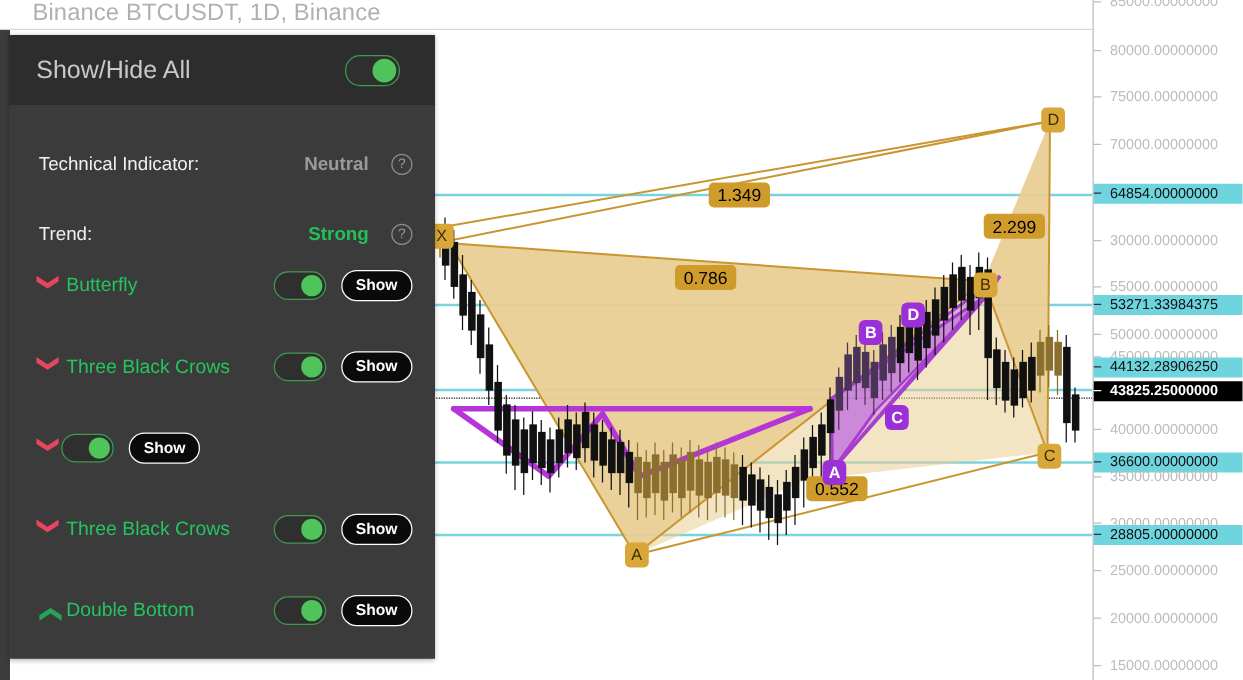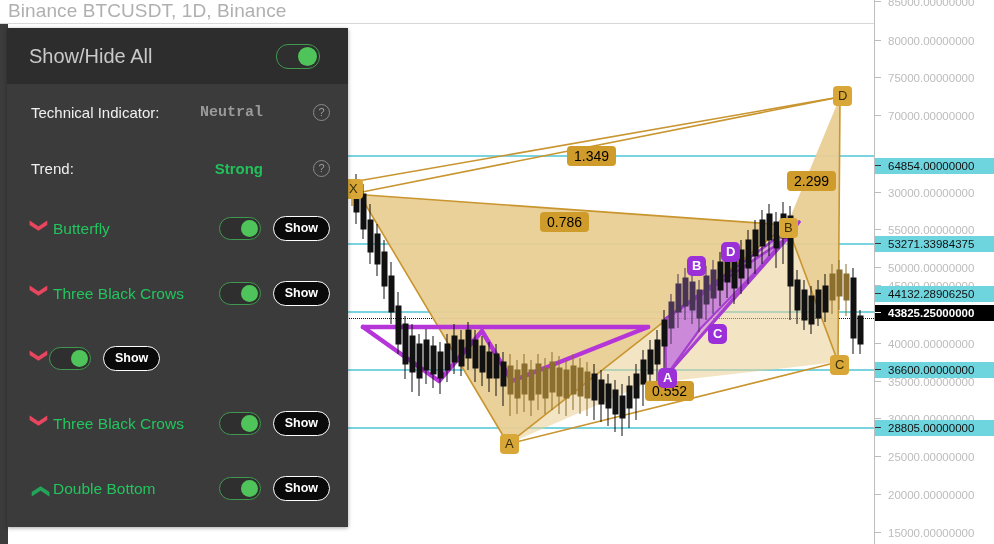--- a/index.html
+++ b/index.html
@@ -6,21 +6,21 @@
   html, body {
     width: 994px; height: 544px;
     background: #ffffff;
     font-family: "Liberation Sans", sans-serif;
     overflow: hidden;
   }
   #root { position: relative; width: 994px; height: 544px; background: #fff; }
 
   
   .chart-title {
-    position: absolute; left: 8px; top: 0px;
+    position: absolute; left: 26px; top: 0px;
     font-size: 19px; color: #b0b0b0; letter-spacing: 0.1px;
     white-space: nowrap; line-height: 22px;
   }
   .title-rule {
     position: absolute; left: 0; top: 23px; width: 874px; height: 1px;
     background: #d8d8d8;
   }
 
   
   .plot { position: absolute; left: 0; top: 24px; width: 874px; height: 520px; overflow: hidden; background: #fff; }
@@ -83,25 +83,25 @@
     position: relative; flex: none; cursor: pointer;
   }
   .toggle .knob {
     position: absolute; right: 2px; top: 2px; width: 17px; height: 17px;
     border-radius: 50%; background: #4fc45a;
   }
   .panel-header .toggle { width: 44px; height: 25px; }
   .panel-header .toggle .knob { width: 19px; height: 19px; }
 
   .info-row {
-    display: flex; align-items: center; height: 56px; padding: 0 18px 0 24px; gap: 32px;
+    display: flex; align-items: flex-end; height: 56px; padding: 0 18px 0 24px;
   }
   .info-row .lab { font-size: 15px; color: #f0f0f0; flex: 1; }
   .info-row .val { font-size: 15px; font-weight: bold; margin-right: 18px; }
-  .val.neutral { color: #9a9a9a; font-family: Liberation Mono, monospace; }
+  .val.neutral { color: #9a9a9a; }
   .val.strong  { color: #22c05a; }
   .help {
     width: 17px; height: 17px; border-radius: 50%;
     border: 1.4px solid #8a8a8a; color: #9a9a9a;
     font-size: 11px; line-height: 14px; text-align: center; flex: none; cursor: pointer;
   }
 
   .pat-row {
     display: flex; align-items: center; height: 65px; padding: 0 18px 0 22px;
   }
@@ -340,21 +340,21 @@
     <div class="pt purple" style="left:687px; top:232px">B</div>
     <div class="pt purple" style="left:708px; top:300px">C</div>
     <div class="pt purple" style="left:721px; top:218px">D</div>
   </div>
 
   <div class="price-axis">
     <div class="tick" style="top:-6px">85000.00000000</div>
     <div class="tick" style="top:33px">80000.00000000</div>
     <div class="tick" style="top:70px">75000.00000000</div>
     <div class="tick" style="top:108px">70000.00000000</div>
-    <div class="tick hl" style="top:158px">64854.00000000</div>
+    <div class="tick hl" style="top:147px">64854.00000000</div>
     <div class="tick" style="top:185px">30000.00000000</div>
     <div class="tick" style="top:222px">55000.00000000</div>
     <div class="tick hl" style="top:236px">53271.33984375</div>
     <div class="tick" style="top:260px">50000.00000000</div>
     <div class="tick" style="top:278px">45000.00000000</div>
     <div class="tick hl" style="top:286px">44132.28906250</div>
     <div class="tick cur" style="top:305px">43825.25000000</div>
     <div class="tick" style="top:336px">40000.00000000</div>
     <div class="tick hl" style="top:362px">36600.00000000</div>
     <div class="tick" style="top:374px">35000.00000000</div>

